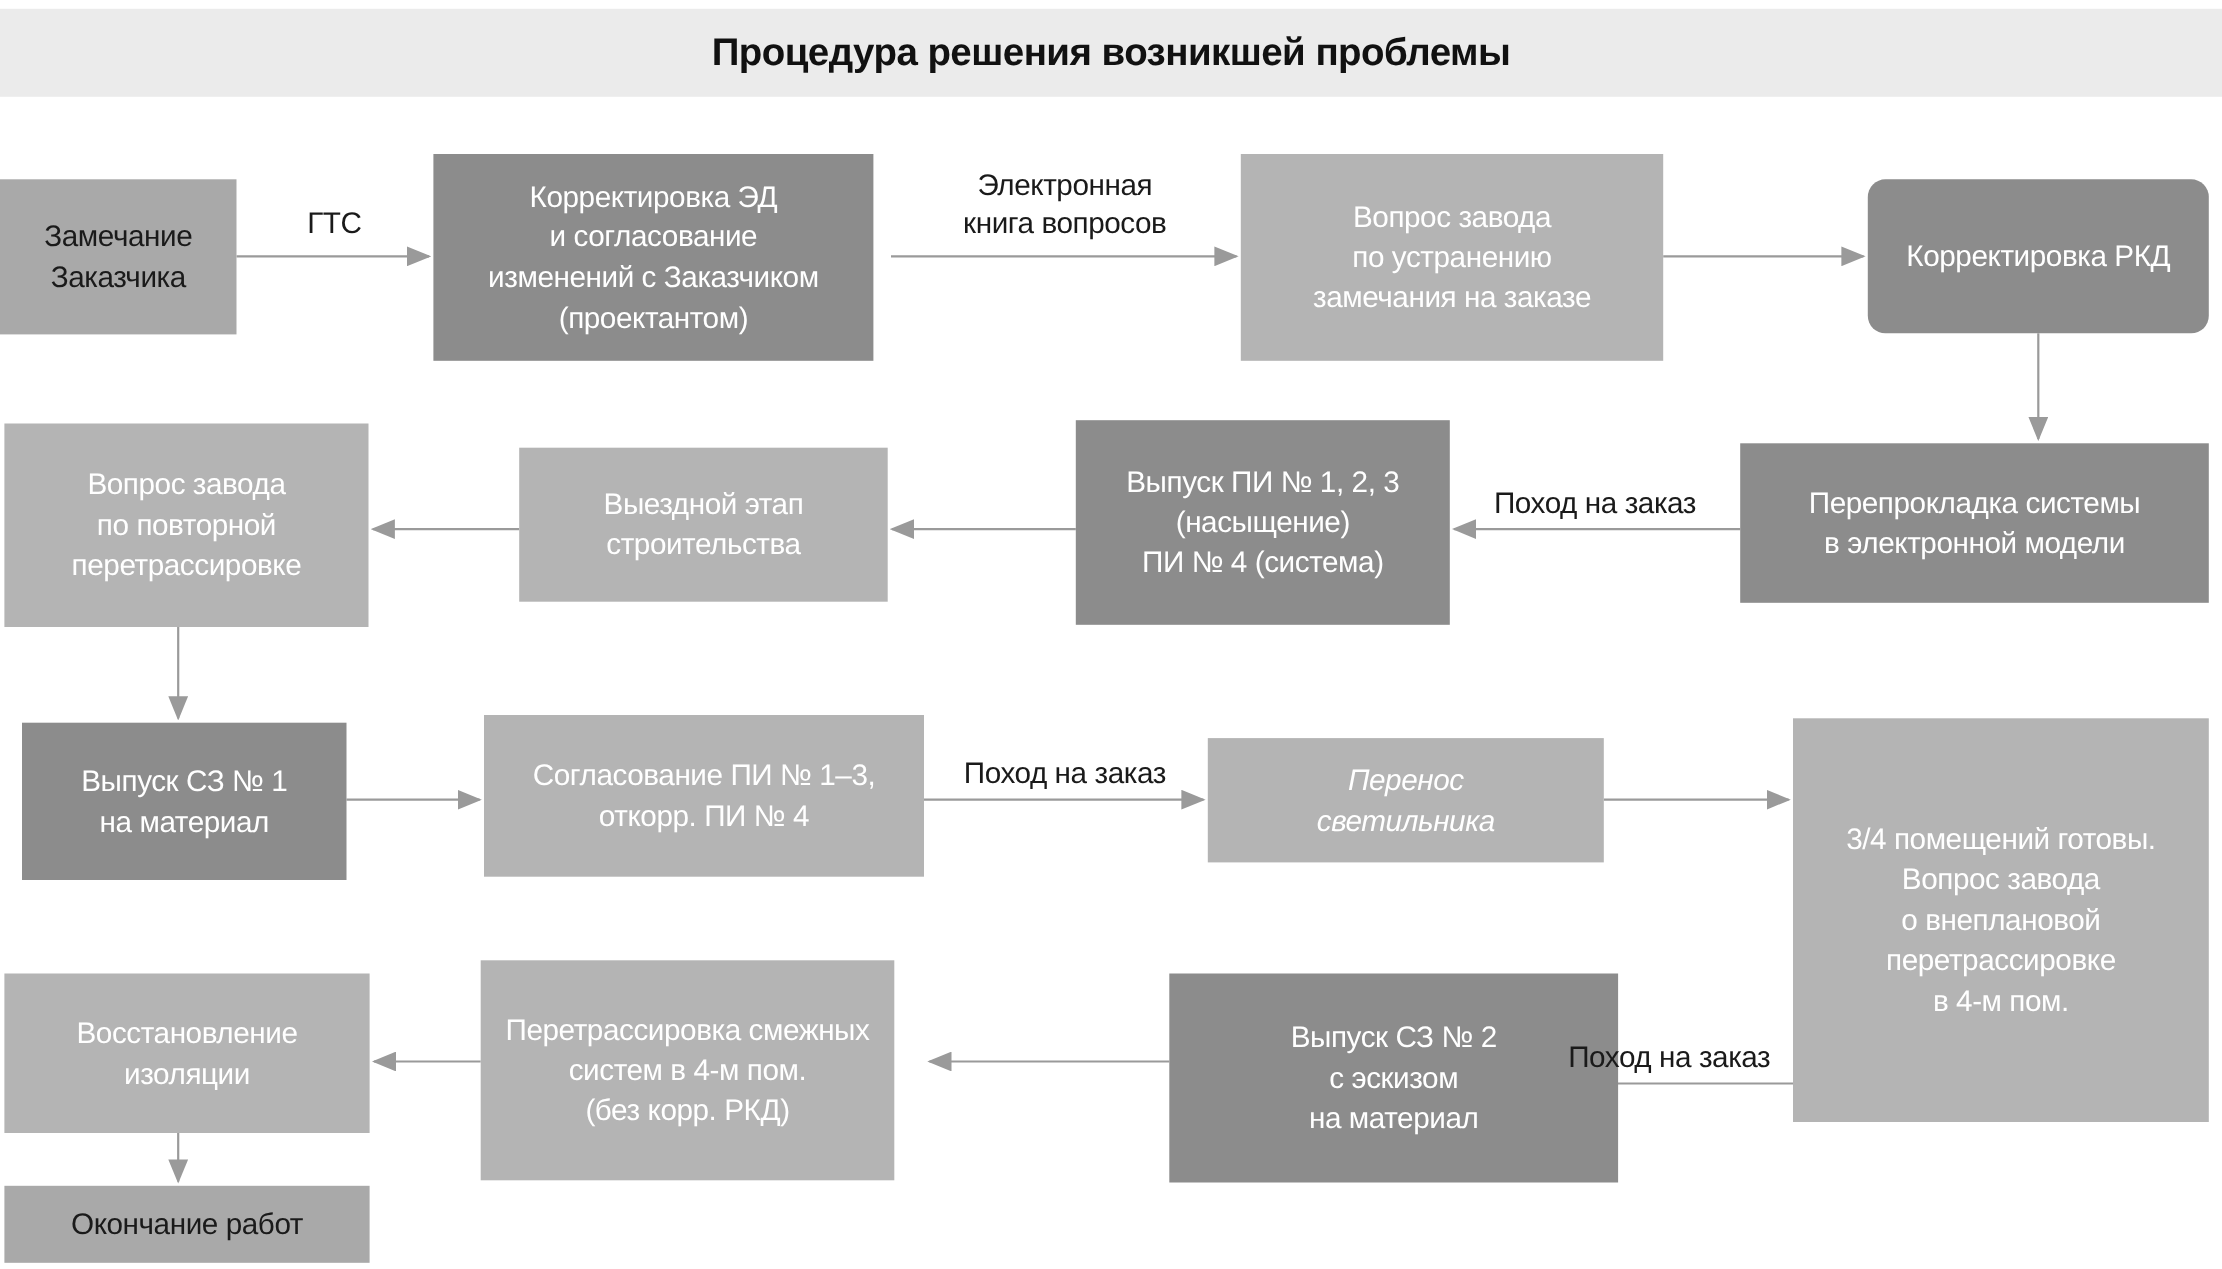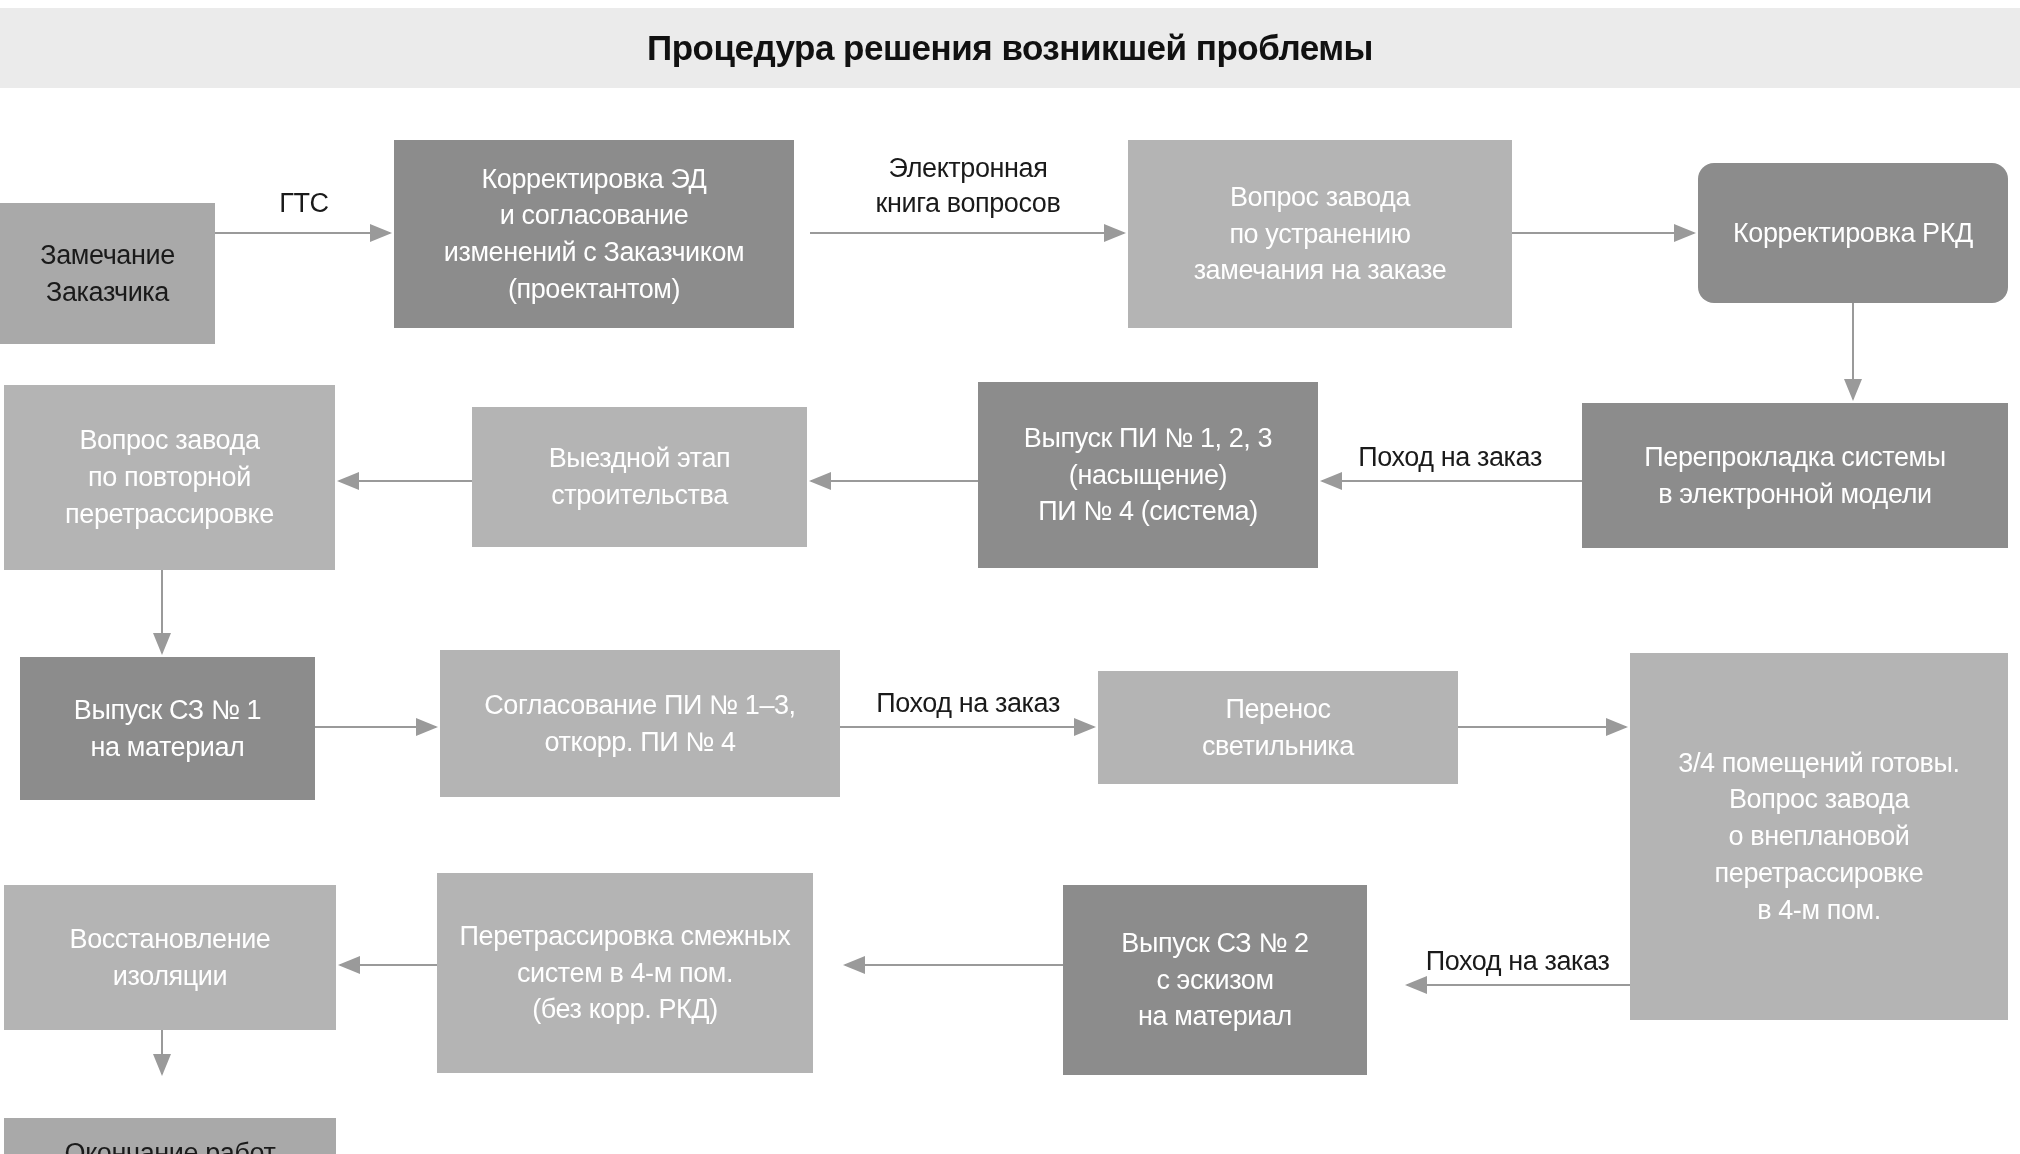--- a/index.html
+++ b/index.html
@@ -7,21 +7,21 @@
        font-family:"Liberation Sans","DejaVu Sans",sans-serif;}
   .stage{position:absolute;left:0;top:0;width:2020px;height:1154px;}
   .title-band{position:absolute;left:0;top:8px;width:2020px;height:80px;
       background:#ebebeb;display:flex;align-items:center;justify-content:center;}
   .title-band span{font-size:35px;font-weight:bold;color:#111;letter-spacing:-0.5px;}
   .node{position:absolute;display:flex;align-items:center;justify-content:center;
       text-align:center;box-sizing:border-box;}
   .node span{white-space:pre-line;font-size:27px;line-height:1.36;letter-spacing:-0.4px;}
   .dark{background:#8c8c8c;}  .dark span{color:#ffffff;}
   .light{background:#b4b4b4;} .light span{color:#ffffff;}
-  .mid{background:#a9a9a9;margin-top:40px;}   .mid span{color:#1a1a1a;}
+  .mid{background:#a9a9a9;}   .mid span{color:#1a1a1a;}
   .edge-label{position:absolute;text-align:center;color:#1a1a1a;font-size:27px;
       line-height:1.3;white-space:pre-line;letter-spacing:-0.4px;}
   svg.edges{position:absolute;left:0;top:0;width:2020px;height:1154px;}
   svg.edges line{stroke:#9a9a9a;stroke-width:2;}
 </style>
 </head>
 <body>
 
 <div class="stage">
 
@@ -91,33 +91,33 @@
   </div>
 
   <div class="node dark" style="left:20px;top:657px;width:295px;height:143px;">
     <span>Выпуск СЗ № 1
 на материал</span>
   </div>
   <div class="node light" style="left:440px;top:650px;width:400px;height:147px;">
     <span>Согласование ПИ № 1–3,
 откорр. ПИ № 4</span>
   </div>
-  <div class="node light" style="left:1098px;top:671px;width:360px;height:113px;">
+  <div class="node light" style="left:1098px;top:671px;width:360px;height:113px;font-style:italic;">
     <span>Перенос
 светильника</span>
   </div>
   <div class="node light" style="left:1630px;top:653px;width:378px;height:367px;">
     <span>3/4 помещений готовы.
 Вопрос завода
 о внеплановой
 перетрассировке
 в 4-м пом.</span>
   </div>
 
-  <div class="node dark" style="left:1063px;top:885px;width:304px;height:190px;">
+  <div class="node dark" style="left:1063px;top:885px;width:408px;height:190px;">
     <span>Выпуск СЗ № 2
 с эскизом
 на материал</span>
   </div>
   <div class="node light" style="left:437px;top:873px;width:376px;height:200px;">
     <span>Перетрассировка смежных
 систем в 4-м пом.
 (без корр. РКД)</span>
   </div>
   <div class="node light" style="left:4px;top:885px;width:332px;height:145px;">

